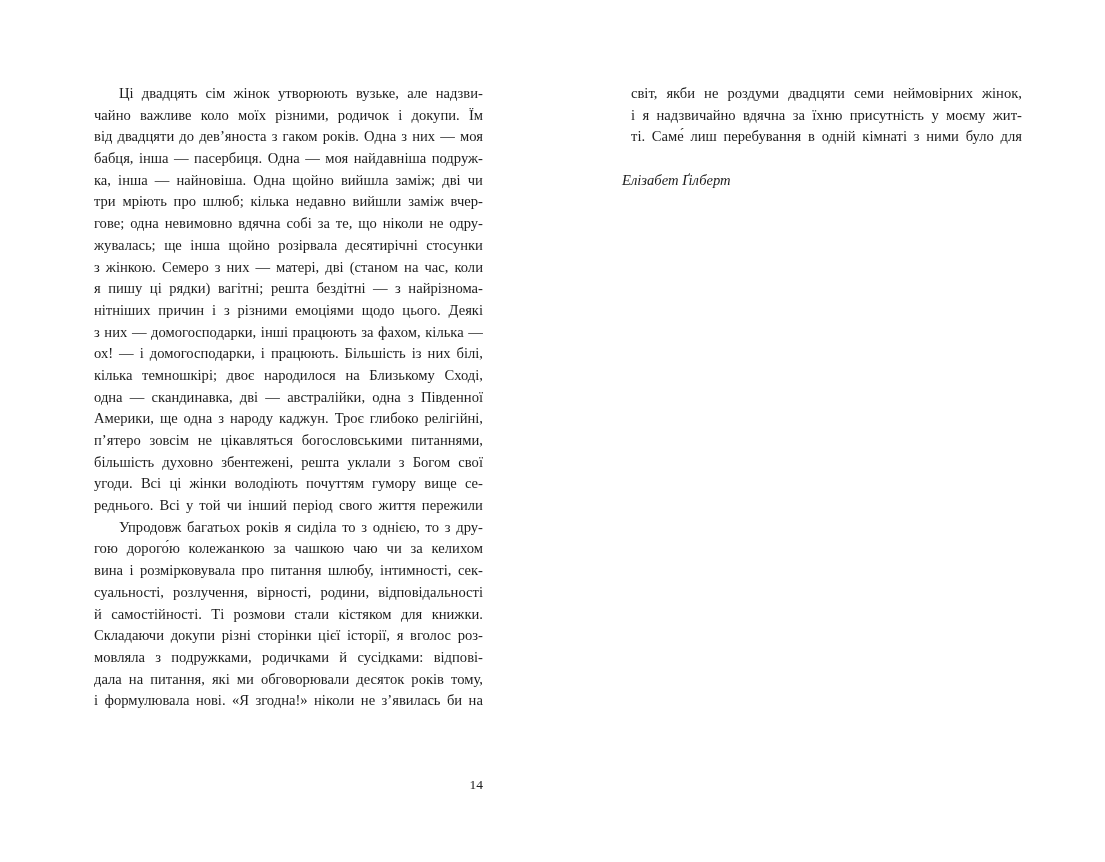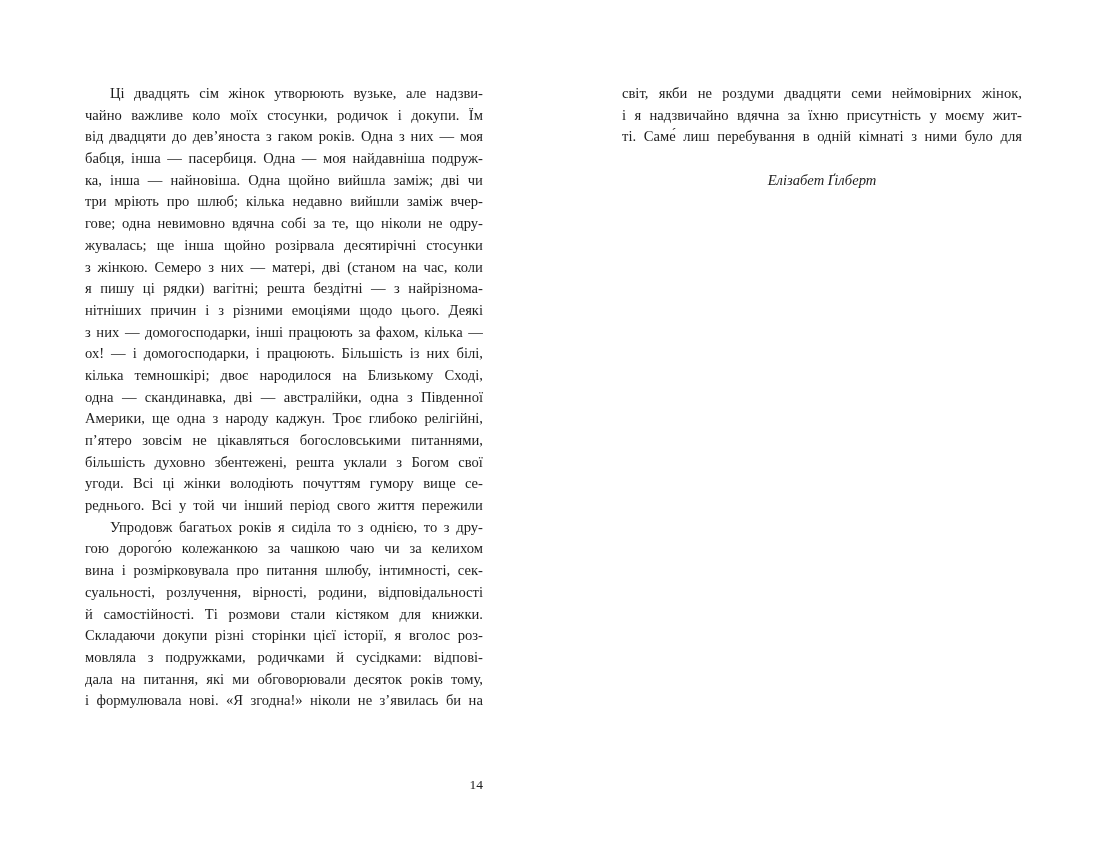--- a/index.html
+++ b/index.html
@@ -25,26 +25,27 @@
 
   .line {
     height: 21.7px;
     line-height: 21.7px;
     white-space: nowrap;
     overflow: visible;
   }
   .line.just {
     display: flex;
     justify-content: space-between;
+    margin-left: 9px;
   }
   .line.indent { padding-left: 25px; }
 
   .attribution {
     margin-top: 21.7px;
-    text-align: center;
+    text-align: left;
     font-style: italic;
   }
   .attribution .line { white-space: nowrap; }
 
   .page-number {
     position: absolute;
     left: 85px;
     top: 774px;
     width: 398px;
     text-align: right;
@@ -64,21 +65,21 @@
       <span>утворюють</span>
       <span>вузьке,</span>
       <span>але</span>
       <span>надзви-</span>
     </div>
     <div class="line just">
       <span>чайно</span>
       <span>важливе</span>
       <span>коло</span>
       <span>моїх</span>
-      <span>стосунки,</span>
+      <span>різними,</span>
       <span>родичок</span>
       <span>і</span>
       <span>докупи.</span>
       <span>Їм</span>
     </div>
     <div class="line just">
       <span>від</span>
       <span>двадцяти</span>
       <span>до</span>
       <span>дев’яноста</span>

